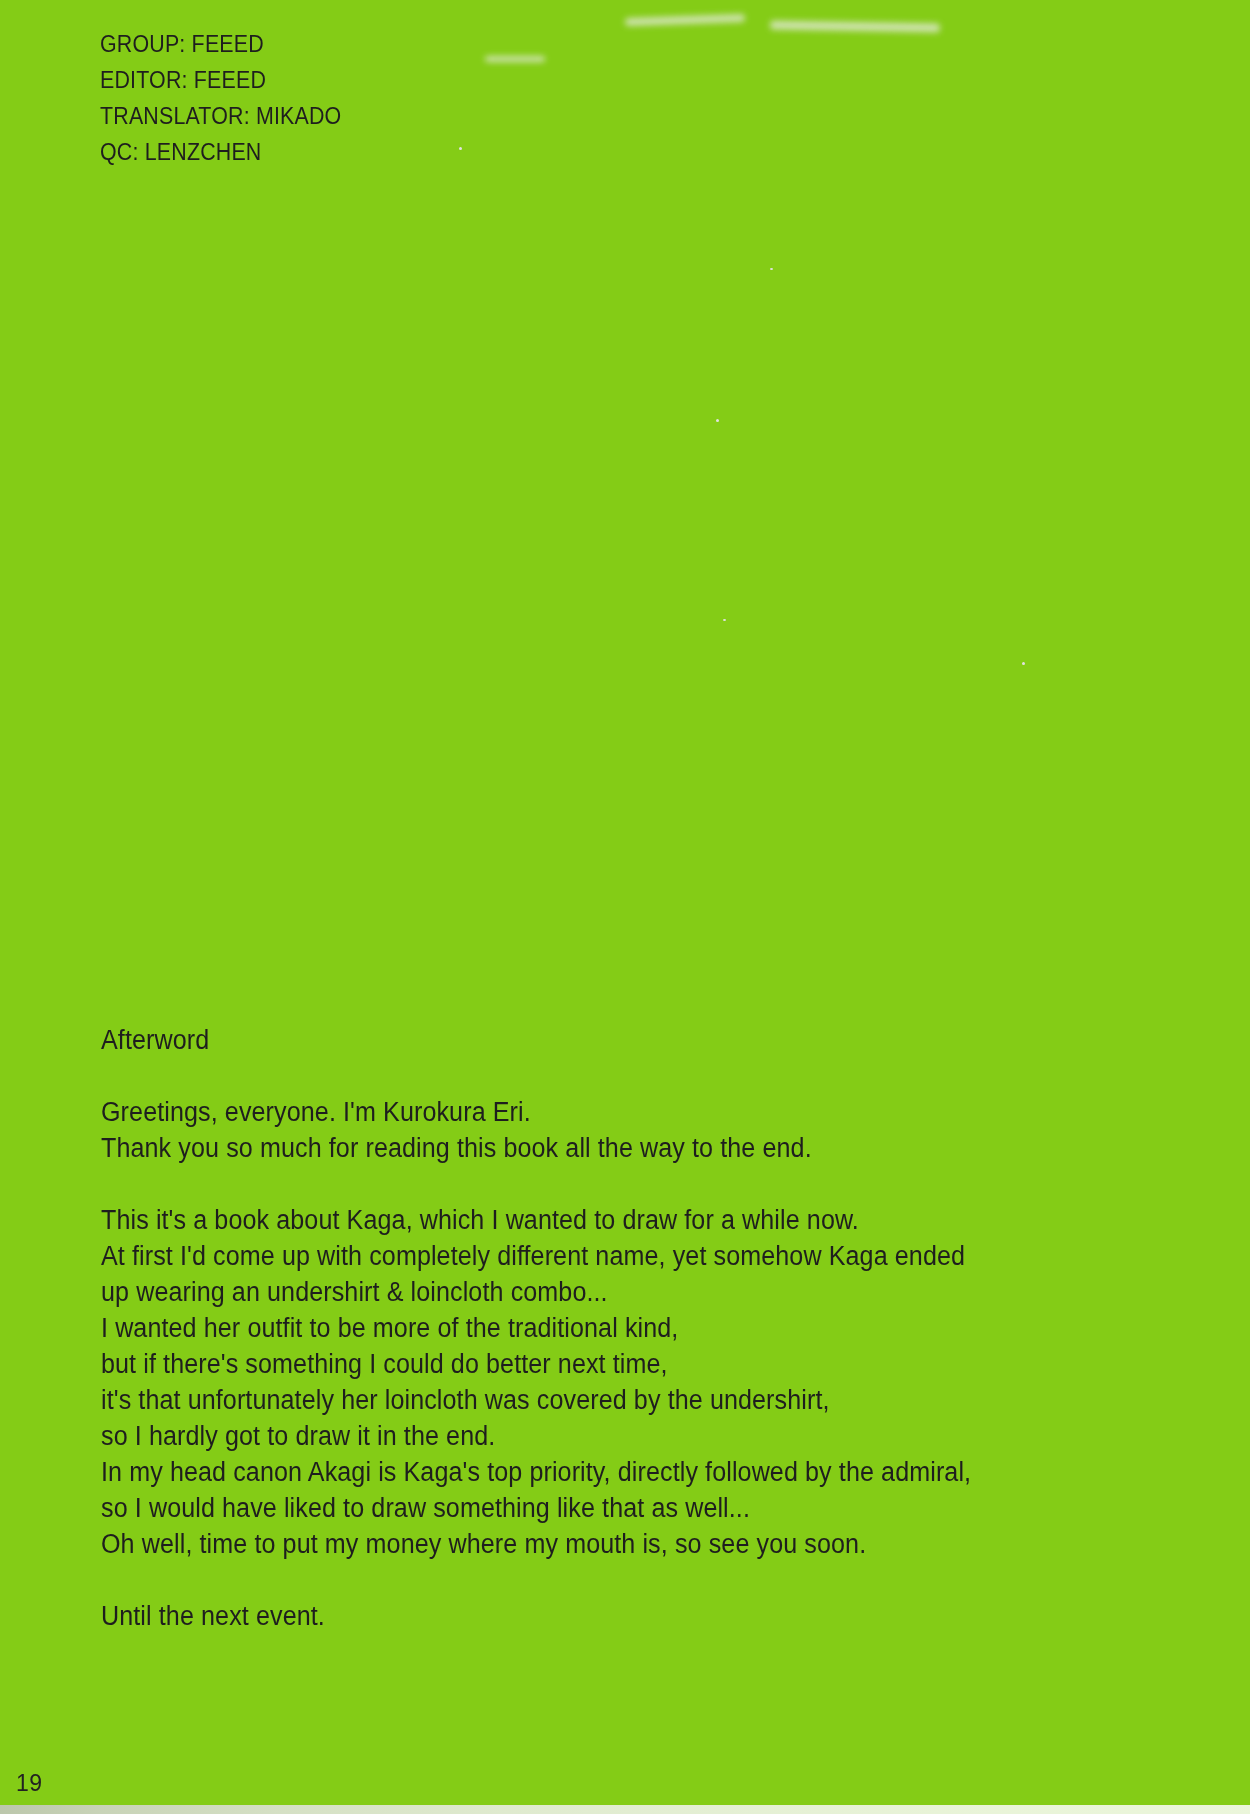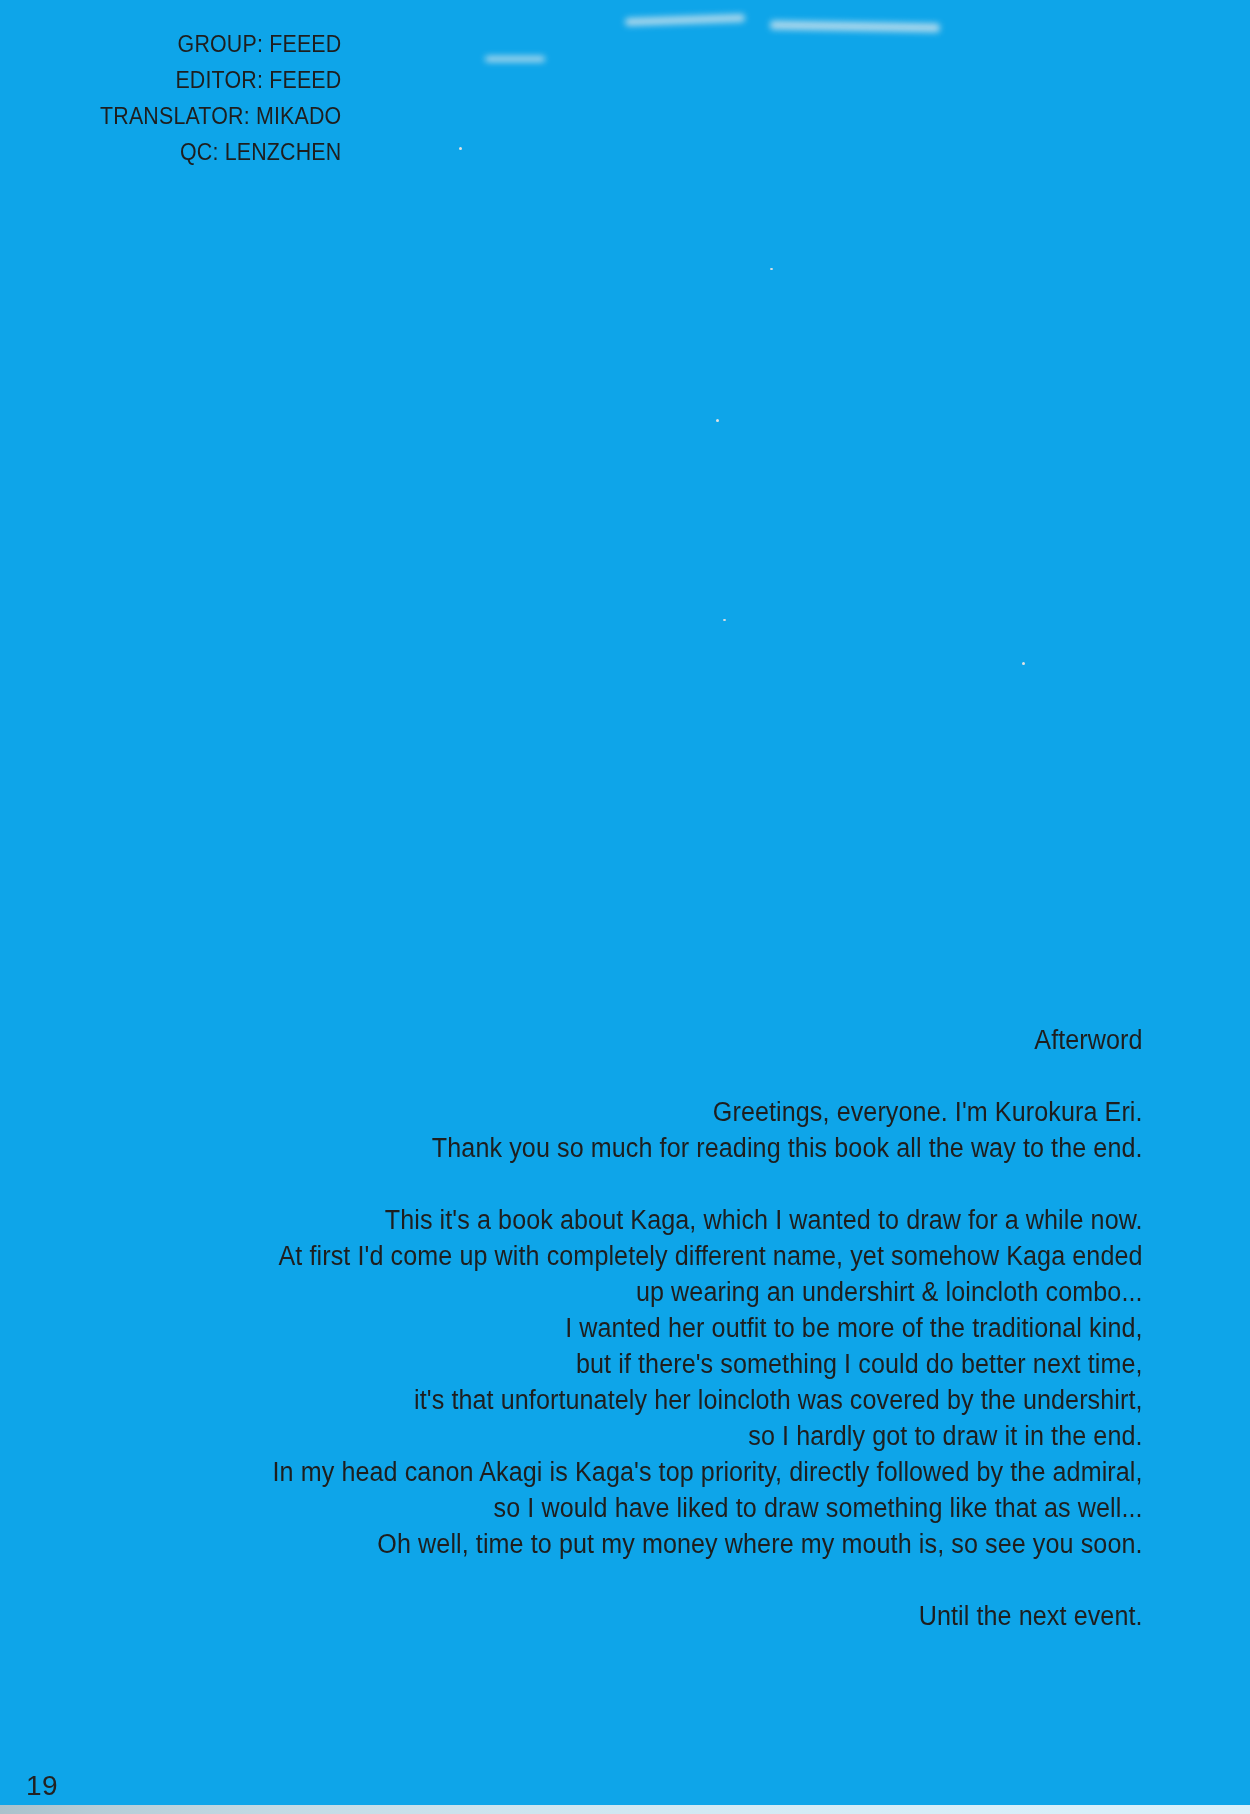--- a/index.html
+++ b/index.html
@@ -11,22 +11,21 @@
     height: 1814px;
     background: #fdfdfd;
     position: relative;
     overflow: hidden;
     font-family: "Liberation Sans", sans-serif;
     color: #1e1e1e;
   }
   .page {
     position: absolute;
     inset: 0;
-    background: #0ea5e9;
-    text-align: right;
+    background: #84cc16;
   }
 
   
   .credits {
     position: absolute;
     left: 100px;
     top: 30px;
     font-size: 23px;
     line-height: 28px;
     letter-spacing: 0.2px;
@@ -60,23 +59,23 @@
   .afterword .para:last-child {
     margin-bottom: 0;
   }
   .line {
     height: 36px;
   }
 
   
   .page-number {
     position: absolute;
-    left: 26px;
+    left: 16px;
     top: 1770px;
-    font-size: 28px;
+    font-size: 23px;
     color: #222;
     letter-spacing: 0.5px;
   }
 
   
   .scan-edge-bottom {
     position: absolute;
     left: 0;
     bottom: 0;
     width: 100%;

